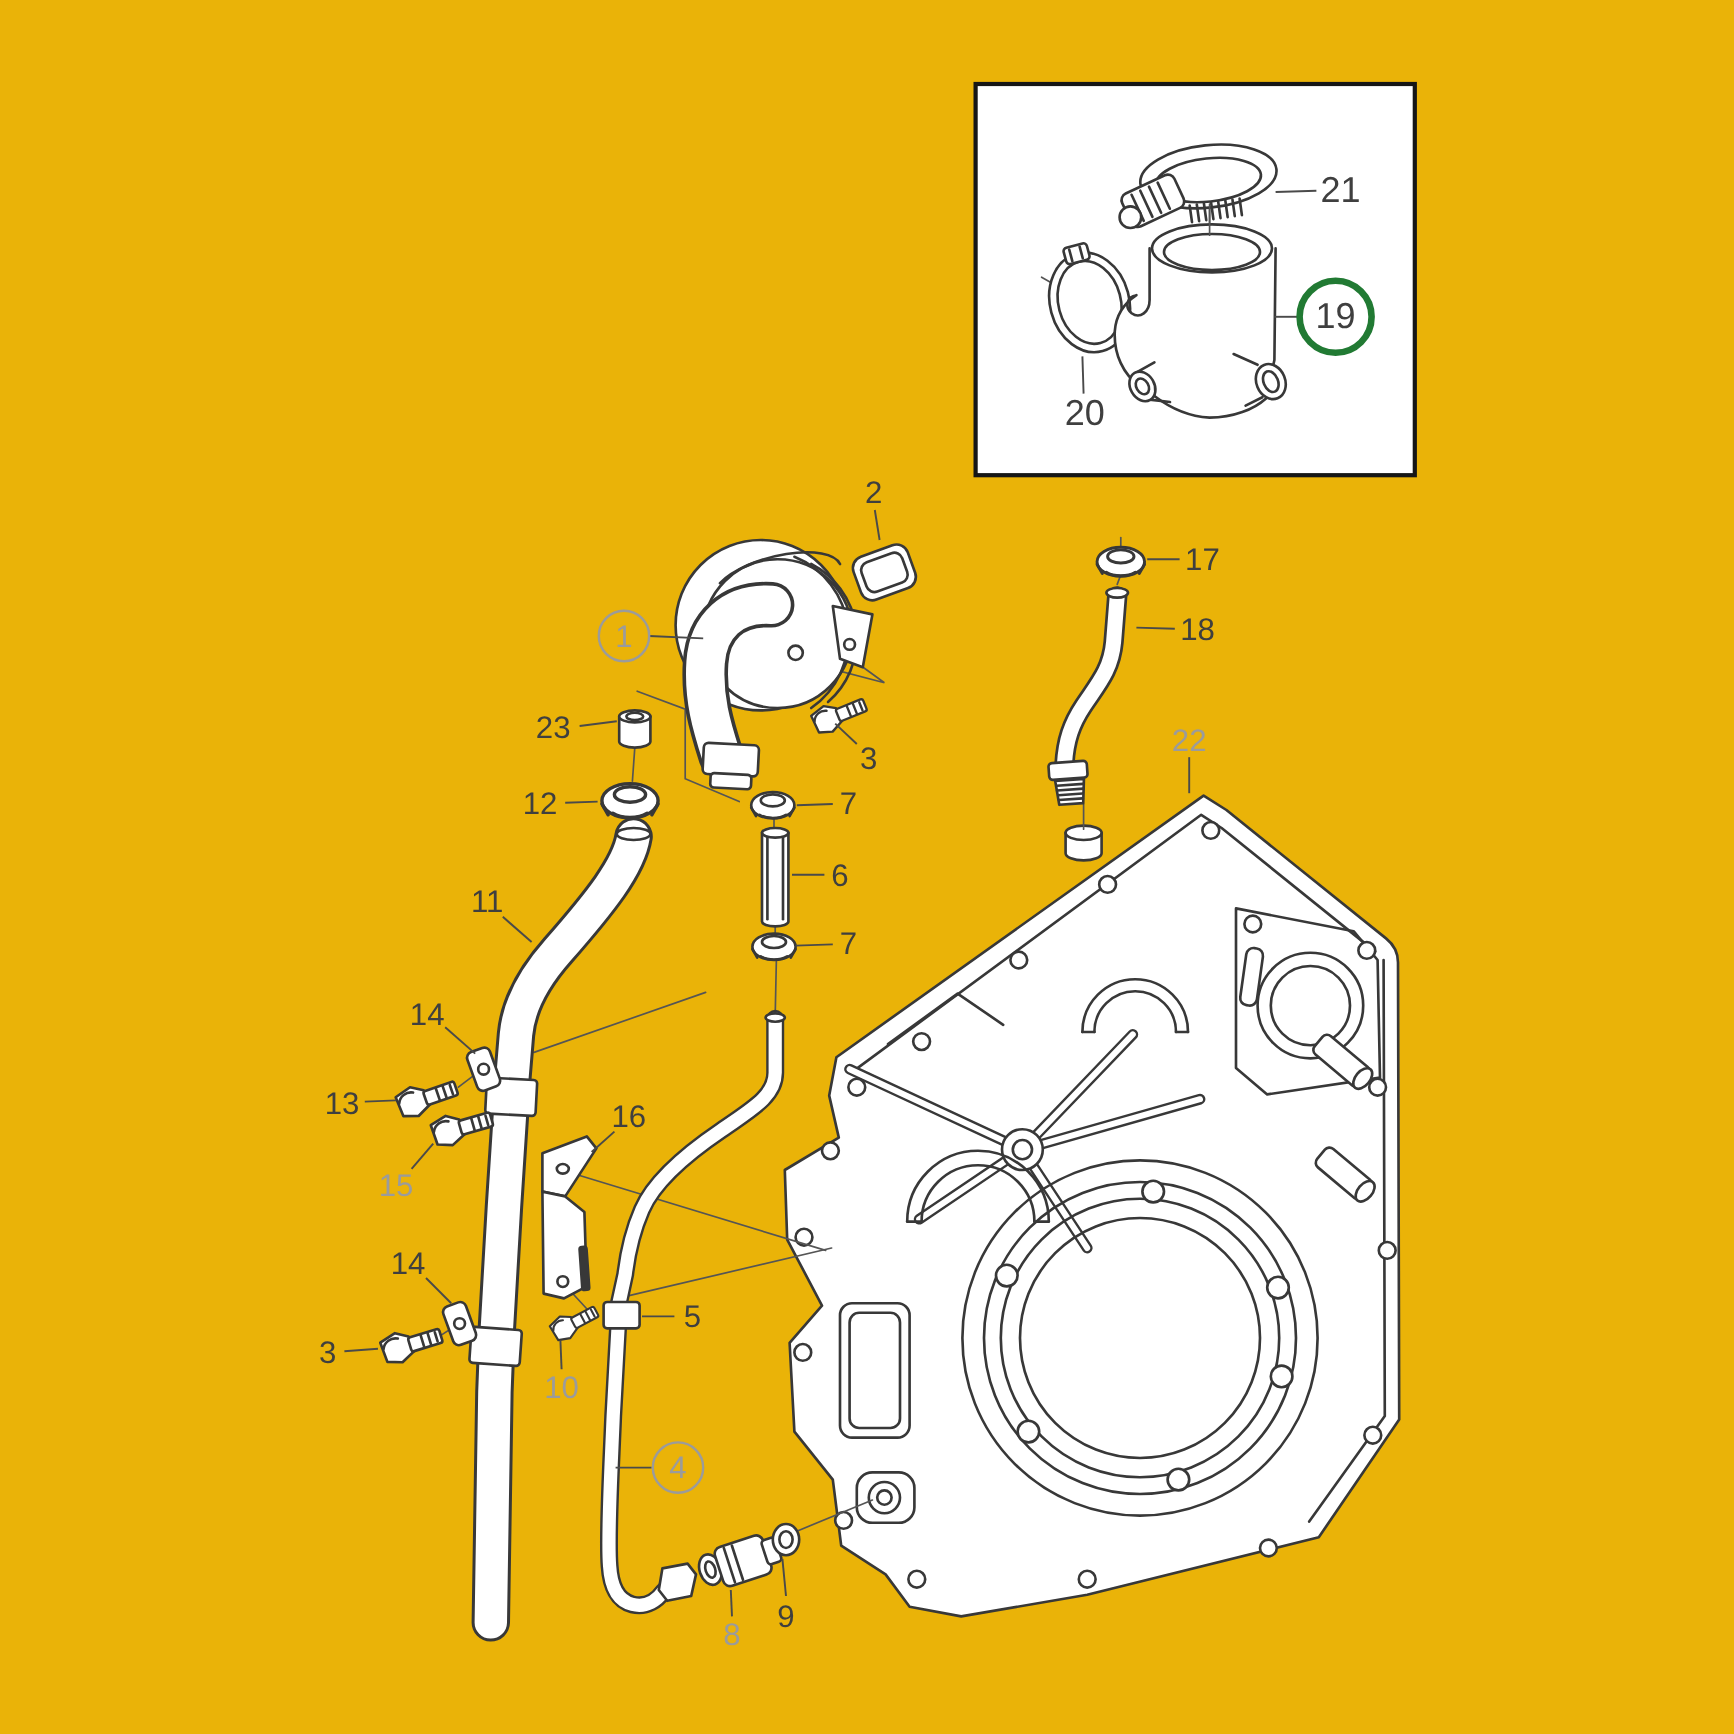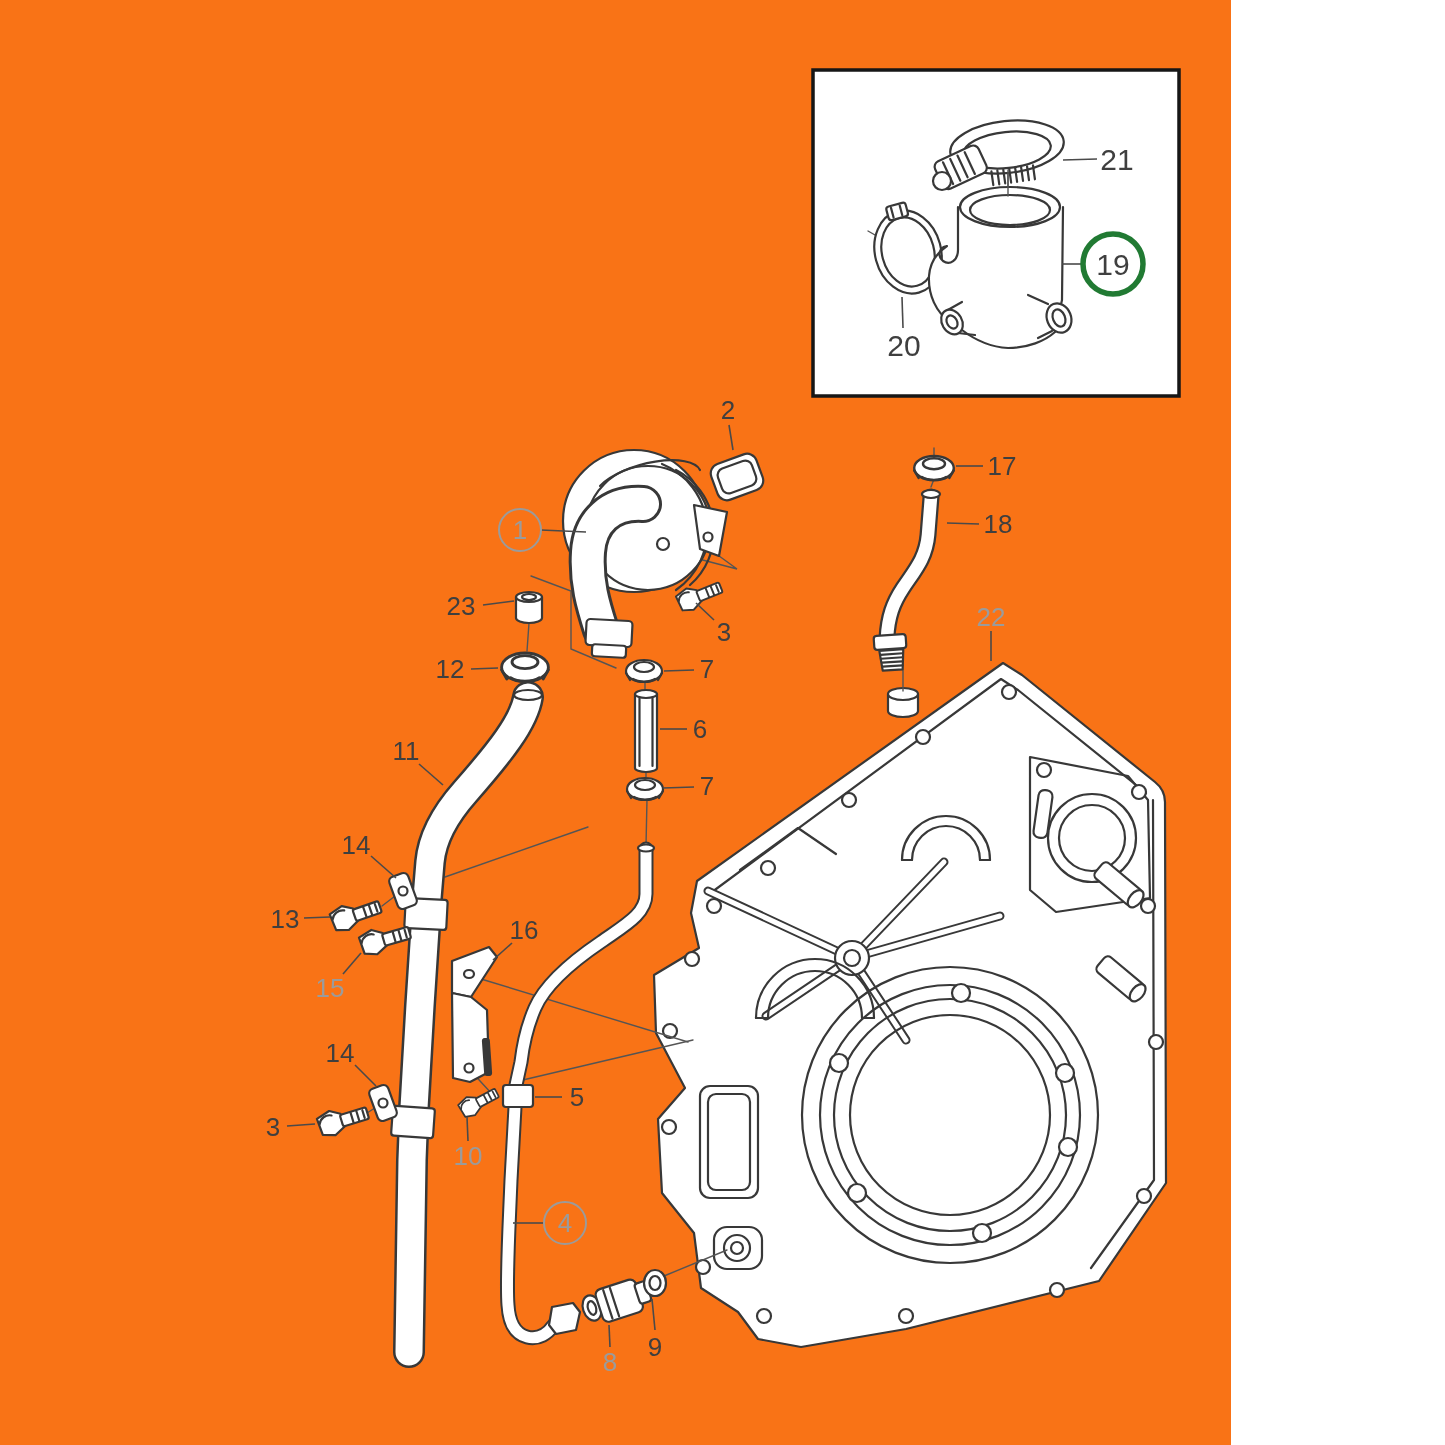--- a/index.html
+++ b/index.html
@@ -1,16 +1,16 @@
 <!DOCTYPE html>
 <html style="--line: #383838; --dark: #3f3f3f; --light: #9b9b9b; --green: #217a33;"><head>
 <meta charset="utf-8">
 <style>
   html,body{margin:0;padding:0;background:#ffffff;}
-  .stage{width:1231px;height:1445px;position:relative;background:#f97316;font-family:"Liberation Sans",sans-serif;}
+  .stage{width:1445px;height:1445px;position:relative;background:#eab308;font-family:"Liberation Sans",sans-serif;}
   svg{display:block;}
   .art{fill:none;stroke:var(--line,#383838);stroke-width:2.2;stroke-linejoin:round;stroke-linecap:round;}
   .artf{fill:#ffffff;stroke:var(--line,#383838);stroke-width:2.2;stroke-linejoin:round;stroke-linecap:round;}
   .artd{fill:var(--line,#383838);stroke:none;}
   .thin{fill:none;stroke:#555555;stroke-width:1.4;stroke-linecap:round;}
   .tubeK{fill:none;stroke:var(--line,#383838);stroke-linecap:round;stroke-linejoin:round;}
   .tubeW{fill:none;stroke:#ffffff;stroke-linecap:round;stroke-linejoin:round;}
   .leader{fill:none;stroke:#4a4a4a;stroke-width:1.6;}
   .lbl{font-family:"Liberation Sans",sans-serif;font-size:26px;fill:var(--dark,#3f3f3f);text-anchor:middle;dominant-baseline:central;}
   .lbl.light{fill:var(--light,#9b9b9b);}

